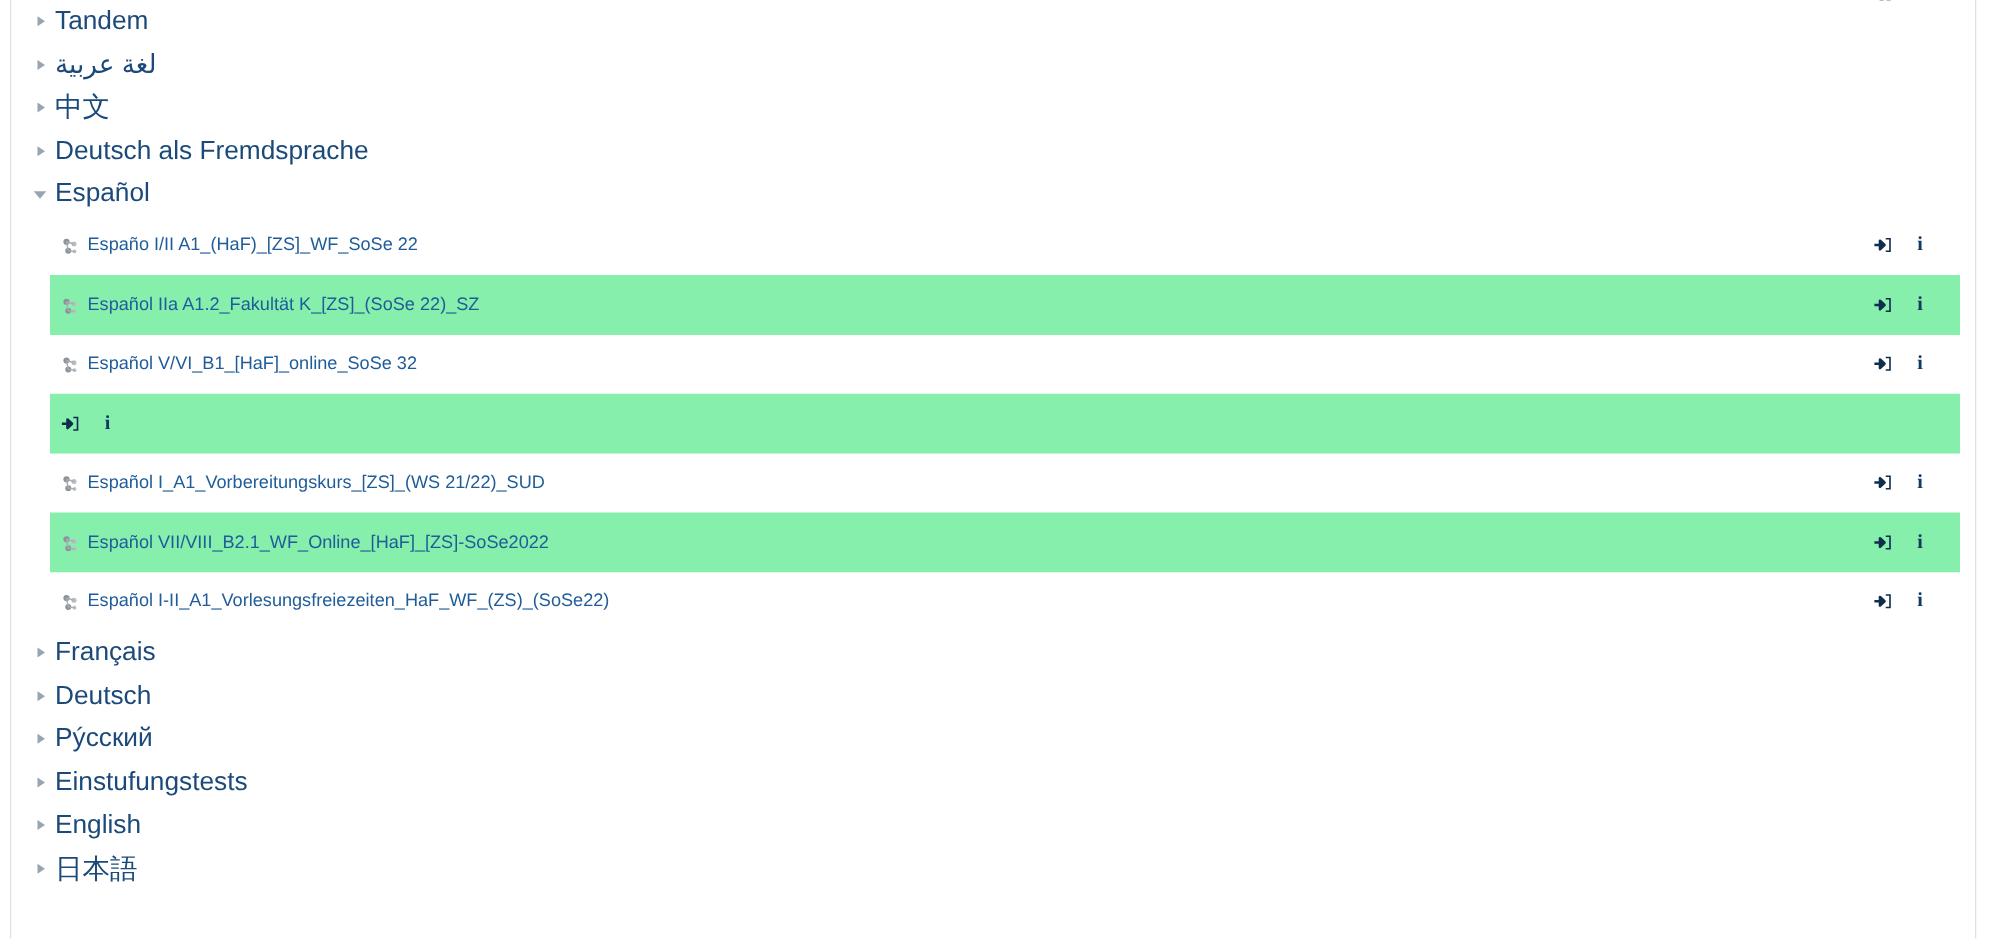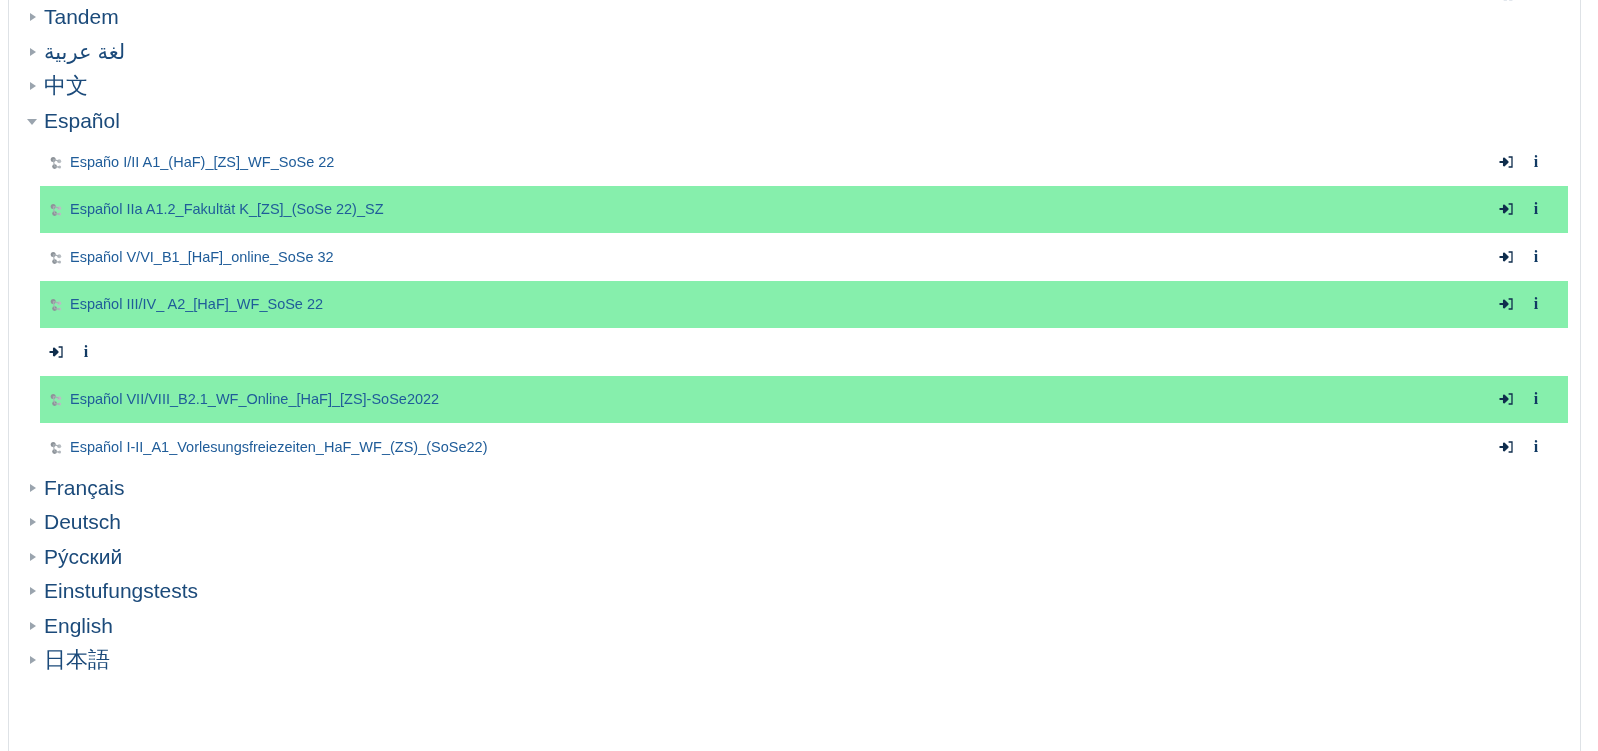--- a/index.html
+++ b/index.html
@@ -196,20 +196,24 @@
     <div class="category rtl">
       <span class="cat-arrow collapsed"></span>
       <span class="cat-label">لغة عربية</span>
     </div>
 
     <div class="category">
       <span class="cat-arrow collapsed"></span>
       <span class="cat-label cjk">中文</span>
     </div>
 
+    <div class="category">
+      <span class="cat-arrow collapsed"></span>
+      <span class="cat-label">Deutsch als Fremdsprache</span>
+    </div>
 
     <div class="category">
       <span class="cat-arrow expanded"></span>
       <span class="cat-label">Español</span>
     </div>
 
     <div>
 
       <div class="course">
         <div class="course-main">
@@ -277,44 +281,44 @@
             <svg width="16" height="16" viewBox="0 0 16 16">
               <path d="M1.5 8 h6.5 M6 4.6 L9.6 8 L6 11.4 Z" stroke="#0f2d4d" stroke-width="2.1" fill="#0f2d4d" stroke-linejoin="round"></path>
               <path d="M10.6 3 h3.4 v10 h-3.4" stroke="#0f2d4d" stroke-width="1.3" fill="none"></path>
             </svg>
           </span>
           <span class="act-icon info-glyph">i</span>
         </div>
       </div>
 
       <div class="course odd">
-        <div class="course-main">
-          <span class="course-icon">
-            <svg width="16" height="16" viewBox="0 0 16 16">
-              <circle cx="5.2" cy="4.4" r="2.5" fill="#8d9399"></circle>
-              <circle cx="11.2" cy="6.2" r="2.0" fill="#b9bec3"></circle>
-              <circle cx="6.6" cy="11.6" r="2.4" fill="#8d9399"></circle>
-              <circle cx="11.6" cy="12.1" r="1.5" fill="#b9bec3"></circle>
-              <path d="M5.2 4.4 L11.2 6.2 M6.6 11.6 L11.6 12.1 M5.2 4.4 L6.6 11.6" stroke="#a7adb3" stroke-width="1.1" fill="none"></path>
-            </svg>
-          </span>
-          <span class="course-name">Español III/IV_ A2_[HaF]_WF_SoSe 22</span>
-        </div>
         <div class="course-actions">
           <span class="act-icon">
             <svg width="16" height="16" viewBox="0 0 16 16">
               <path d="M1.5 8 h6.5 M6 4.6 L9.6 8 L6 11.4 Z" stroke="#0f2d4d" stroke-width="2.1" fill="#0f2d4d" stroke-linejoin="round"></path>
               <path d="M10.6 3 h3.4 v10 h-3.4" stroke="#0f2d4d" stroke-width="1.3" fill="none"></path>
             </svg>
           </span>
           <span class="act-icon info-glyph">i</span>
         </div>
       </div>
 
       <div class="course">
+        <div class="course-main">
+          <span class="course-icon">
+            <svg width="16" height="16" viewBox="0 0 16 16">
+              <circle cx="5.2" cy="4.4" r="2.5" fill="#8d9399"></circle>
+              <circle cx="11.2" cy="6.2" r="2.0" fill="#b9bec3"></circle>
+              <circle cx="6.6" cy="11.6" r="2.4" fill="#8d9399"></circle>
+              <circle cx="11.6" cy="12.1" r="1.5" fill="#b9bec3"></circle>
+              <path d="M5.2 4.4 L11.2 6.2 M6.6 11.6 L11.6 12.1 M5.2 4.4 L6.6 11.6" stroke="#a7adb3" stroke-width="1.1" fill="none"></path>
+            </svg>
+          </span>
+          <span class="course-name">Español I_A1_Vorbereitungskurs_[ZS]_(WS 21/22)_SUD</span>
+        </div>
         <div class="course-actions">
           <span class="act-icon">
             <svg width="16" height="16" viewBox="0 0 16 16">
               <path d="M1.5 8 h6.5 M6 4.6 L9.6 8 L6 11.4 Z" stroke="#0f2d4d" stroke-width="2.1" fill="#0f2d4d" stroke-linejoin="round"></path>
               <path d="M10.6 3 h3.4 v10 h-3.4" stroke="#0f2d4d" stroke-width="1.3" fill="none"></path>
             </svg>
           </span>
           <span class="act-icon info-glyph">i</span>
         </div>
       </div>

